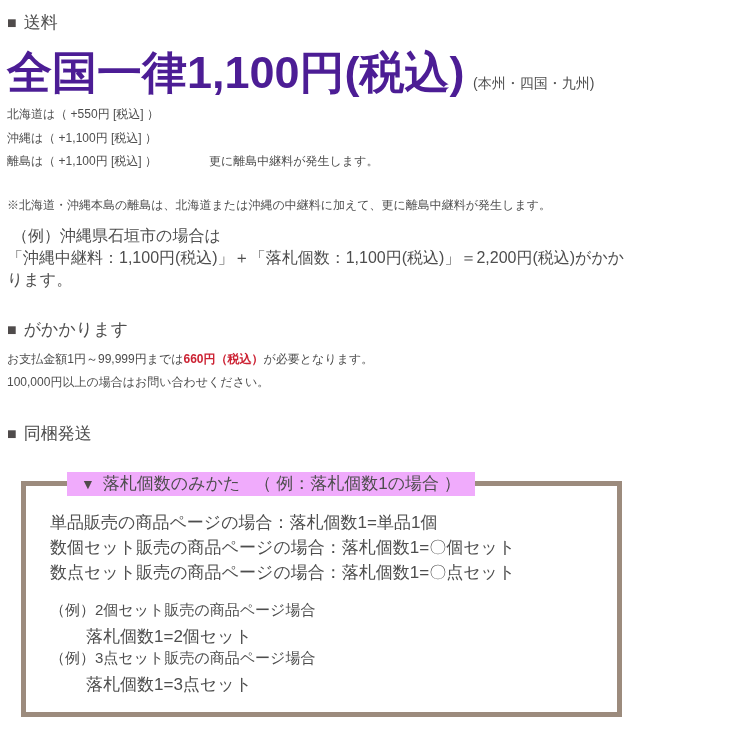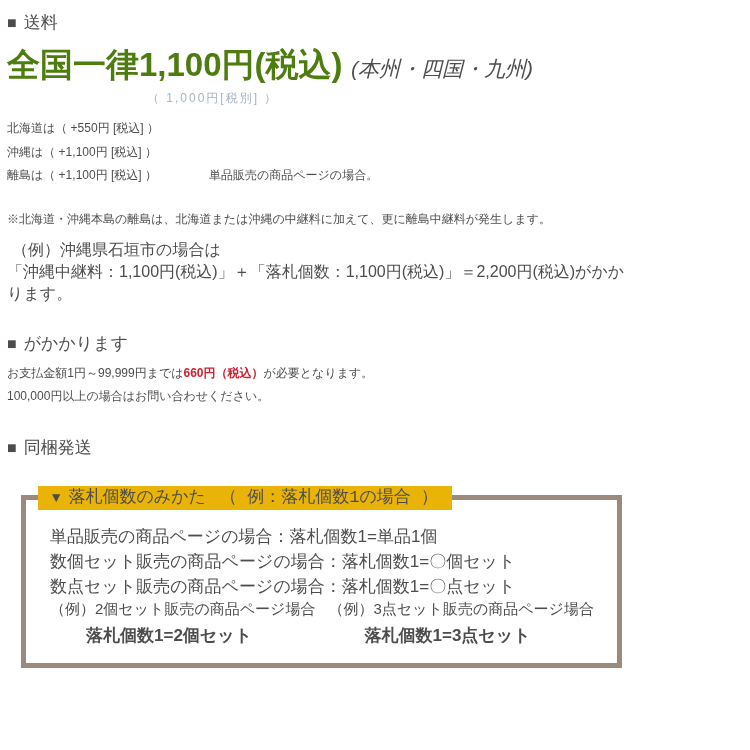--- a/index.html
+++ b/index.html
@@ -28,30 +28,29 @@
   .marker {
     color: #4f4b4b;
     margin-right: 7px;
     font-size: 16px;
   }
   .headline-row {
     margin-top: 9px;
     white-space: nowrap;
   }
   .headline {
-    font-size: 33px;
+    font-size: 45px;
     font-weight: bold;
-    color: #4d7c0f;
+    color: #4c1d95;
     letter-spacing: 0px;
   }
   .headline-suffix {
-    font-size: 21px;
+    font-size: 14px;
     color: #4d4d4d;
     margin-left: 4px;
-    font-style: italic;
   }
   .subnote {
     margin: 2px 0 10px 140px;
     font-size: 12px;
     letter-spacing: 2px;
     color: #a5b3c3;
   }
   .body-line {
     font-size: 12px;
     line-height: 23.5px;
@@ -86,76 +85,75 @@
   .count-box {
     position: relative;
     box-sizing: border-box;
     margin: 36px 14px 0 14px;
     border: 5px solid #9c8b7d;
     padding: 24px 10px 16px 24px;
   }
   .count-box-title {
     position: absolute;
     top: -14px;
-    left: 12px;
-    background: #eab308;
+    left: 41px;
+    background: #f0abfc;
     padding: 0 14px;
     font-size: 17px;
     line-height: 24px;
     color: #4d4d4d;
     white-space: nowrap;
-    font-family: Liberation Mono, monospace;
   }
   .count-box-title .tri {
     color: #4f4b4b;
     font-size: 14px;
     margin-right: 8px;
   }
   .count-box-title .title-example {
     margin-left: 14px;
   }
   .box-row {
     font-size: 17px;
     line-height: 25px;
   }
   .box-examples {
     display: flex;
-    margin-top: 0;
+    margin-top: 15px;
+    flex-direction: column;
   }
   .box-example-col {
     width: 345px;
   }
   .box-example-caption {
     font-size: 15px;
     line-height: 20px;
   }
   .box-example-result {
     margin: 5px 0 0 36px;
     font-size: 17px;
-    font-weight: bold;
+    font-weight: normal;
   }
 </style>
 </head>
 <body>
 
 <div class="page">
 
   <section>
     <div class="sec-header">
       <span class="marker">■</span><span>送料</span>
     </div>
     <div class="headline-row">
       <span class="headline">全国一律1,100円(税込)</span>
       <span class="headline-suffix">(本州・四国・九州)</span>
     </div>
-    <div class="subnote">（ 1,000円[税別] ）</div>
     <div class="body-line">北海道は（ +550円 [税込] ）</div>
     <div class="body-line">沖縄は（ +1,100円 [税込] ）</div>
     <div class="body-line">
-      <span>離島は（ +1,100円 [税込] ）</span><span class="remote-suffix">単品販売の商品ページの場合。</span>
+      <span>離島は（ +1,100円 [税込] ）</span><span class="remote-suffix">更に離島中継料が発生します。</span>
     </div>
     <div class="note-block">※北海道・沖縄本島の離島は、北海道または沖縄の中継料に加えて、更に離島中継料が発生します。</div>
     <div class="note-example">
       <div class="indent">（例）沖縄県石垣市の場合は</div>
       <div>「沖縄中継料：1,100円(税込)」＋「落札個数：1,100円(税込)」＝2,200円(税込)がかかります。</div>
     </div>
   </section>
 
   <section class="section">
     <div class="sec-header">

